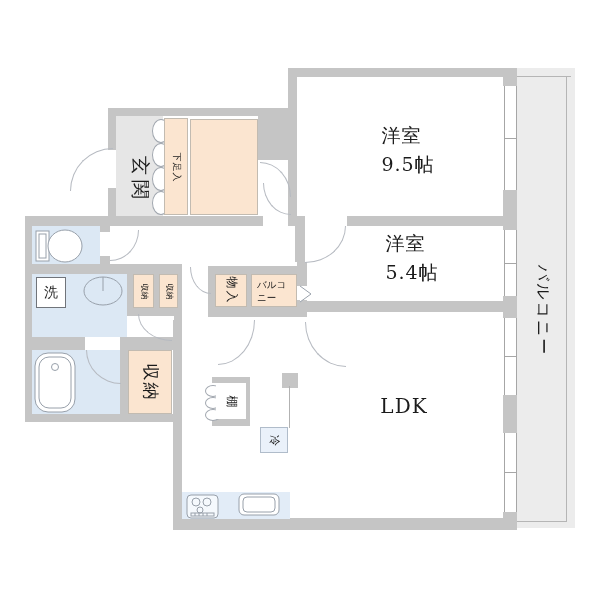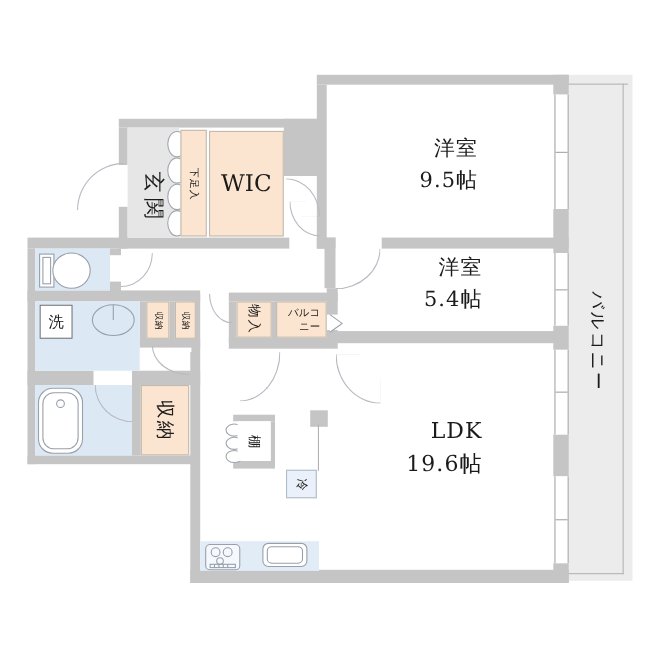--- a/index.html
+++ b/index.html
@@ -6,21 +6,21 @@
   #plan{position:relative;width:600px;height:600px;background:#ffffff;overflow:hidden;
         font-family:"DejaVu Serif","Liberation Serif",serif;}
   .wall{position:absolute;background:#c5c5c5;}
   .thin{position:absolute;background:#b2b2b2;}
   .peach{position:absolute;background:#fbe5d0;border:1px solid #c2bbb1;box-sizing:border-box;}
   .blue{position:absolute;background:#dce8f4;}
   .gray-floor{position:absolute;background:#e6e6e6;}
   .balc{position:absolute;background:#ececec;}
   .balc-line{position:absolute;background:#b5b5b5;}
   .lbl{position:absolute;display:flex;align-items:center;justify-content:center;
-       text-align:right;color:#1b1b1b;}
+       text-align:left;color:#1b1b1b;}
   .rot{transform:rotate(90deg);white-space:nowrap;display:inline-block;}
   .arc{position:absolute;box-sizing:border-box;border:0 solid #b6bac1;}
   .arc-tl{border-top-width:1px;border-left-width:1px;border-radius:100% 0 0 0;}
   .arc-tr{border-top-width:1px;border-right-width:1px;border-radius:0 100% 0 0;}
   .arc-br{border-right-width:1px;border-bottom-width:1px;border-radius:0 0 100% 0;}
   .arc-bl{border-left-width:1px;border-bottom-width:1px;border-radius:0 0 0 100%;}
   .win{position:absolute;background:#fff;border-left:1px solid #a6a6a6;
        border-right:1px solid #a6a6a6;box-sizing:border-box;}
   .sash{position:absolute;background:#a6a6a6;}
   .scallop{position:absolute;background:#fff;border:1px solid #a0a6ae;border-radius:50%;
@@ -171,34 +171,31 @@
   <div class="lbl" style="left:338px;top:118px;width:140px;height:64px;font-size:19px;line-height:29px;letter-spacing:1px;">
     <div><span>洋室</span><br>
     <span>9.5帖</span></div>
   </div>
   <div class="lbl" style="left:342px;top:228px;width:140px;height:60px;font-size:19px;line-height:29px;letter-spacing:1px;">
     <div><span>洋室</span><br>
     <span>5.4帖</span></div>
   </div>
   <div class="lbl" style="left:334px;top:376px;width:140px;height:60px;font-size:20px;line-height:30px;letter-spacing:1px;">
     <div><span>LDK</span><br>
-    <span>19.6帖</span></div>
+    </div>
   </div>
   <div class="lbl" style="left:522px;top:250px;width:42px;height:120px;font-size:16px;">
     <span class="rot" style="letter-spacing:2px;">バルコニー</span>
   </div>
   <div class="lbl" style="left:116px;top:140px;width:47px;height:80px;font-size:19px;">
     <span class="rot" style="letter-spacing:5px;">玄関</span>
   </div>
   <div class="lbl" style="left:164px;top:140px;width:24px;height:55px;font-size:9px;">
     <span class="rot" style="letter-spacing:1px;">下足入</span>
   </div>
-  <div class="lbl" style="left:190px;top:119px;width:68px;height:96px;font-size:21px;">
-    <span>WIC</span>
-  </div>
   <div class="lbl" style="left:128px;top:350px;width:44px;height:64px;font-size:17px;">
     <span class="rot" style="letter-spacing:2px;">収納</span>
   </div>
   <div class="lbl" style="left:133px;top:274px;width:21px;height:34px;font-size:8px;">
     <span class="rot">収納</span>
   </div>
   <div class="lbl" style="left:159px;top:274px;width:19px;height:34px;font-size:8px;">
     <span class="rot">収納</span>
   </div>
   <div class="lbl" style="left:215px;top:274px;width:32px;height:33px;font-size:12px;">

